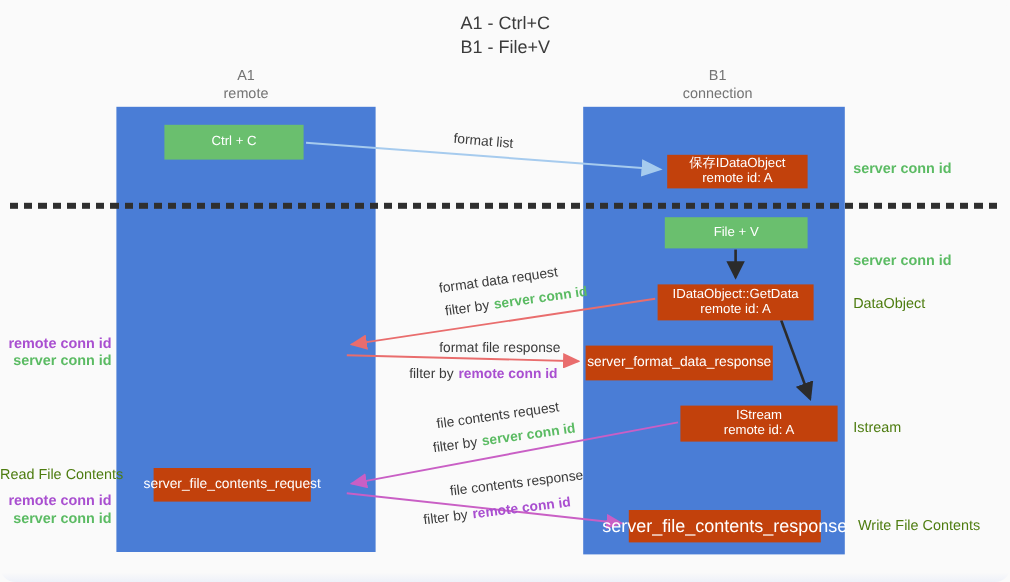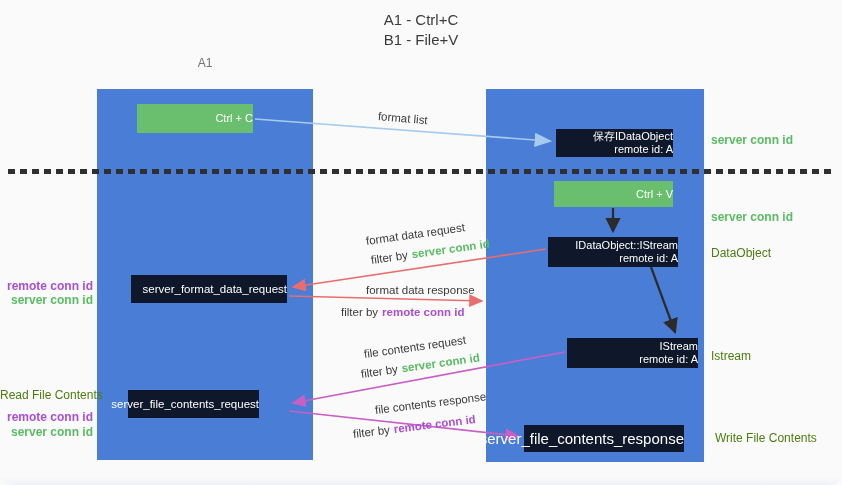--- a/index.html
+++ b/index.html
@@ -26,26 +26,26 @@
     position:absolute;background:#4a7dd6;
   }
   .lane-left{left:97px;top:89px;width:216px;height:371px;}
   .lane-right{left:486px;top:89px;width:218px;height:373px;}
   .dashline{
     position:absolute;left:8px;top:169px;width:826px;height:5px;
     background:repeating-linear-gradient(90deg,#2f2f2f 0 7px,transparent 7px 12px);
   }
   .box{
     position:absolute;display:flex;flex-direction:column;
-    align-items:flex-end;justify-content:center;
+    align-items:center;justify-content:center;
     color:#ffffff;text-align:center;line-height:13px;font-size:11px;
   }
   .box .l1,.box .l2{white-space:nowrap;}
   .green{background:#6abf6e;}
-  .orange{background:#0f172a;}
+  .orange{background:#c2410c;}
   .flow-label{
     position:absolute;white-space:nowrap;color:#3b3b3b;font-size:11.5px;
     transform-origin:left center;
   }
   .flow-label .id-green{color:#5bbb63;font-weight:bold;}
   .flow-label .id-purple{color:#a94fd0;font-weight:bold;}
   .flow-label .prefix{margin-right:4px;}
   .side-label{
     position:absolute;white-space:nowrap;font-size:12px;color:#4d7c0f;
   }
@@ -63,20 +63,25 @@
 
 <div class="canvas">
 
   <div class="title">
     <div>A1 - Ctrl+C</div>
     <div>B1 - File+V</div>
   </div>
 
   <div class="lane-header" style="left:145px;">
     <div>A1</div>
+    <div>remote</div>
+  </div>
+  <div class="lane-header" style="left:538px;">
+    <div>B1</div>
+    <div>connection</div>
   </div>
 
   <div class="lane lane-left"></div>
   <div class="lane lane-right"></div>
 
   <div class="dashline"></div>
 
   <svg class="overlay" width="842" height="485">
     <defs>
       <marker id="ah-blue" markerWidth="11" markerHeight="9" refX="9" refY="4.5" orient="auto">
@@ -104,32 +109,32 @@
   <div class="box green" style="left:137px;top:104px;width:116px;height:29px;">
     <div class="l1">Ctrl + C</div>
   </div>
 
   <div class="box orange" style="left:556px;top:129px;width:117px;height:28px;">
     <div class="l1">保存IDataObject</div>
     <div class="l2">remote id: A</div>
   </div>
 
   <div class="box green" style="left:554px;top:181px;width:119px;height:26px;">
-    <div class="l1">Ctrl + V</div>
+    <div class="l1">File + V</div>
   </div>
 
   <div class="box orange" style="left:548px;top:237px;width:130px;height:30px;">
-    <div class="l1">IDataObject::IStream</div>
+    <div class="l1">IDataObject::GetData</div>
     <div class="l2">remote id: A</div>
   </div>
 
-  <div class="box orange" style="left:131px;top:275px;width:156px;height:28px;font-size:11.5px;">
-    <div class="l1">server_format_data_request</div>
+
+  <div class="box orange" style="left:488px;top:288px;width:156px;height:29px;font-size:11.5px;">
+    <div class="l1">server_format_data_response</div>
   </div>
-
 
   <div class="box orange" style="left:567px;top:338px;width:131px;height:30px;">
     <div class="l1">IStream</div>
     <div class="l2">remote id: A</div>
   </div>
 
   <div class="box orange" style="left:128px;top:390px;width:131px;height:28px;font-size:11.5px;">
     <div class="l1">server_file_contents_request</div>
   </div>
 
@@ -138,21 +143,21 @@
   </div>
 
   <div class="flow-label" style="left:378px;top:110px;transform:rotate(5deg);">format list</div>
 
   <div class="flow-label" style="left:366px;top:235px;transform:rotate(-8deg);">format data request</div>
 
   <div class="flow-label" style="left:371px;top:254px;transform:rotate(-8deg);">
     <span class="prefix">filter by</span><span class="id-green">server conn id</span>
   </div>
 
-  <div class="flow-label" style="left:366px;top:284px;">format data response</div>
+  <div class="flow-label" style="left:366px;top:284px;">format file response</div>
 
   <div class="flow-label" style="left:341px;top:306px;">
     <span class="prefix">filter by</span><span class="id-purple">remote conn id</span>
   </div>
 
   <div class="flow-label" style="left:364px;top:348px;transform:rotate(-8deg);">file contents request</div>
 
   <div class="flow-label" style="left:361px;top:368px;transform:rotate(-8deg);">
     <span class="prefix">filter by</span><span class="id-green">server conn id</span>
   </div>

